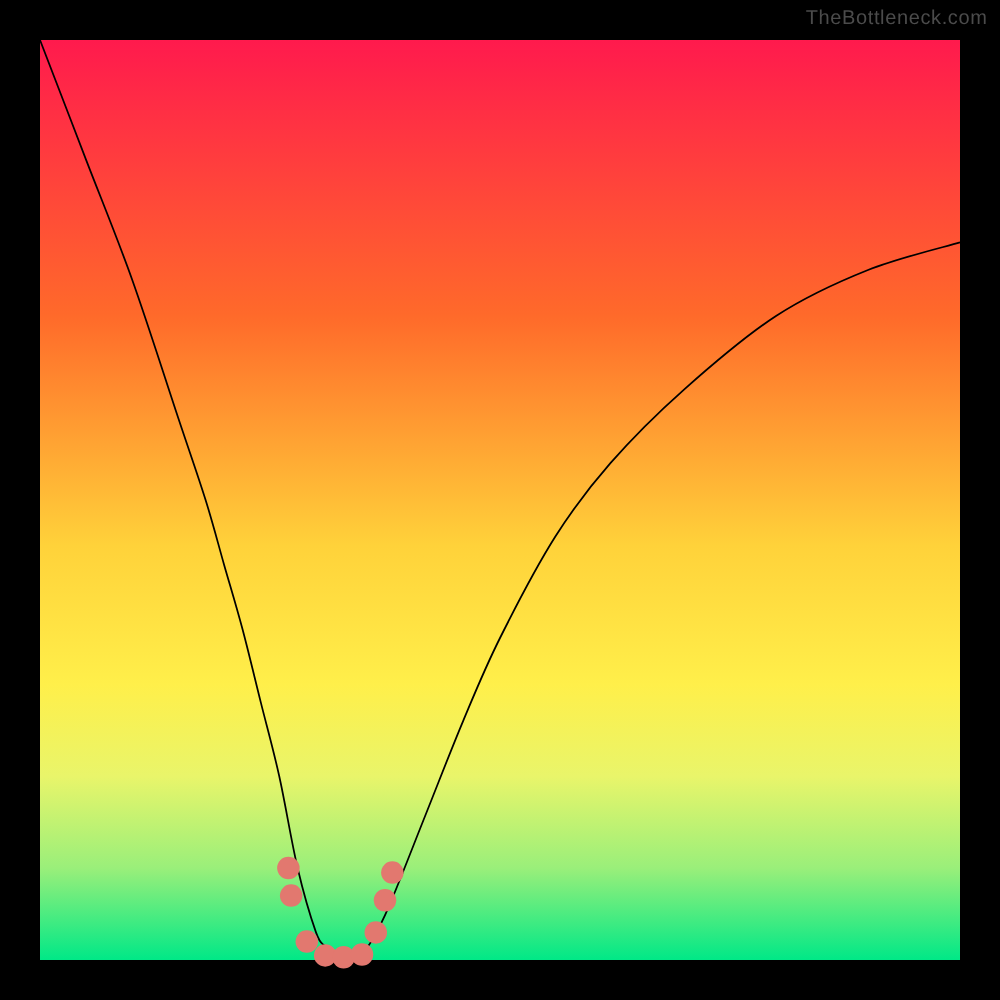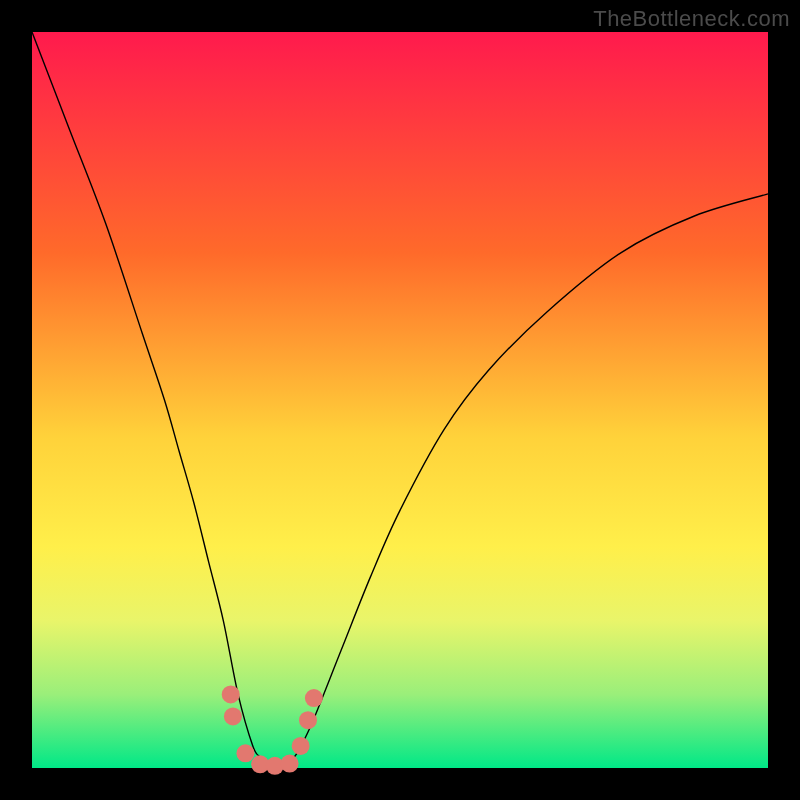--- a/index.html
+++ b/index.html
@@ -26,21 +26,21 @@
     width: 736px;
     height: 736px;
     
     background: linear-gradient(to bottom, #ff1a4d 0%, #ffef4a 70%, #00e887 100%);
   }
   .watermark {
     position: absolute;
     top: 6px;
     right: 10px;
     color: #4b4b4b;
-    font-size: 22px;
+    font-size: 16px;
     font-weight: 500;
     letter-spacing: 0.5px;
     user-select: none;
   }
   svg.curve {
     position: absolute;
     left: 0;
     top: 0;
     width: 736px;
     height: 736px;

